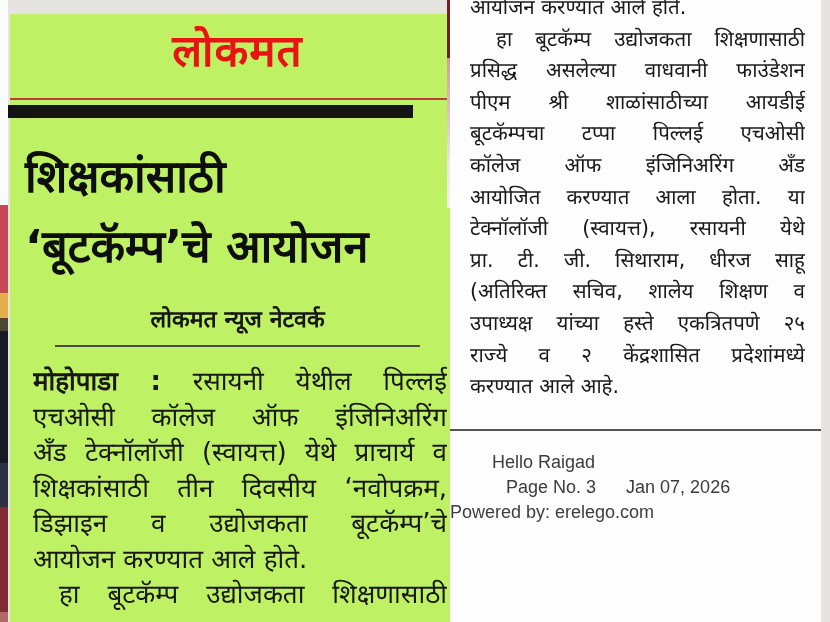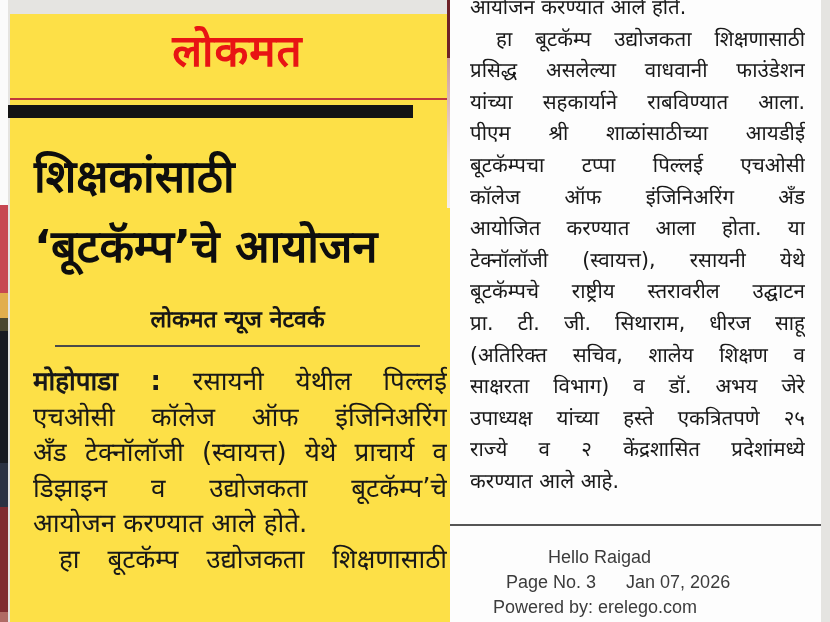--- a/index.html
+++ b/index.html
@@ -18,35 +18,35 @@
   .g3{height:25px;background:#e2ae4e;}
   .g4{height:13px;background:#4a4630;}
   .g5{height:132px;background:#181a22;}
   .g6{height:44px;background:#2b3143;}
   .g7{height:105px;background:#7f2b31;}
   .g8{height:10px;background:#b06a65;}
 
   
   .card-left{
     position:absolute;left:10px;top:14px;width:455px;height:608px;
-    background:#fde047;
+    background:#bef264;
   }
   .logo{
     text-align:center;
     padding-top:14px;
     font-size:44px;
     font-weight:800;
     letter-spacing:1px;
     line-height:46px;
     color:#e81414;
   }
   .red-rule{margin-top:24px;height:0;border-top:2px solid #c03a3a;}
   .black-bar{margin-top:5px;margin-left:-2px;width:405px;height:13px;background:#141414;}
   .headline{
-    padding:24px 22px 0 24px;
+    padding:24px 22px 0 15px;
     font-size:45px;
     line-height:70px;
     font-weight:700;
     color:#0e0e0e;
     letter-spacing:0;
   }
   .byline{
     margin-top:20px;
     text-align:center;
     font-size:23px;
@@ -85,24 +85,24 @@
     background:#fdfdfd;
   }
   .footer-sep{margin-top:26px;border-top:2px solid #555;}
   .footer{
     margin-top:19px;
     font-family:"Liberation Sans",sans-serif;
     font-size:18px;
     line-height:25px;
     color:#3c3c3c;
   }
-  .f1{padding-left:98px;}
+  .f1{padding-left:42px;}
   .f2{padding-left:56px;}
   .f2 .fdate{display:inline-block;margin-left:30px;}
-  .f3{margin-left:43px;}
+  .f3{}
 </style>
 </head>
 <body>
 
 <div class="gutter">
   <div class="g1"></div>
     <div class="g2"></div>
     <div class="g3"></div>
     <div class="g4"></div>
   <div class="g5"></div>
@@ -118,44 +118,42 @@
   <div class="headline">
     <div>शिक्षकांसाठी</div>
     <div>‘बूटकॅम्प’चे आयोजन</div>
   </div>
   <div class="byline">लोकमत न्यूज नेटवर्क</div>
   <div class="byline-rule"></div>
   <div class="body-left">
       <div class="bline just"><b>मोहोपाडा :</b> रसायनी येथील पिल्लई</div>
       <div class="bline just">एचओसी कॉलेज ऑफ इंजिनिअरिंग</div>
       <div class="bline just">अँड टेक्नॉलॉजी (स्वायत्त) येथे प्राचार्य व</div>
+      <div class="bline just">शिक्षकांसाठी तीन दिवसीय ‘नवोपक्रम,</div>
       <div class="bline just">डिझाइन व उद्योजकता बूटकॅम्प’चे</div>
       <div class="bline">आयोजन करण्यात आले होते.</div>
       <div class="bline just ind">हा बूटकॅम्प उद्योजकता शिक्षणासाठी</div>
     </div>
 </div>
 
 <div class="edge-mark"></div>
 <div class="edge-fade"></div>
 
 <div class="card-right">
   <div class="body-right">
       <div class="bline">आयोजन करण्यात आले होते.</div>
       <div class="bline just ind">हा बूटकॅम्प उद्योजकता शिक्षणासाठी</div>
       <div class="bline just">प्रसिद्ध असलेल्या वाधवानी फाउंडेशन</div>
-      <div class="bline just">यांच्या सहकार्याने राबविण्यात आला.</div>
       <div class="bline just">पीएम श्री शाळांसाठीच्या आयडीई</div>
       <div class="bline just">बूटकॅम्पचा टप्पा पिल्लई एचओसी</div>
       <div class="bline just">कॉलेज ऑफ इंजिनिअरिंग अँड</div>
       <div class="bline just">आयोजित करण्यात आला होता. या</div>
       <div class="bline just">टेक्नॉलॉजी (स्वायत्त), रसायनी येथे</div>
-      <div class="bline just">बूटकॅम्पचे राष्ट्रीय स्तरावरील उद्घाटन</div>
       <div class="bline just">प्रा. टी. जी. सिथाराम, धीरज साहू</div>
       <div class="bline just">(अतिरिक्त सचिव, शालेय शिक्षण व</div>
-      <div class="bline just">साक्षरता विभाग) व डॉ. अभय जेरे</div>
       <div class="bline just">उपाध्यक्ष यांच्या हस्ते एकत्रितपणे २५</div>
       <div class="bline just">राज्ये व २ केंद्रशासित प्रदेशांमध्ये</div>
       <div class="bline">करण्यात आले आहे.</div>
     </div>
   <div class="footer-sep"></div>
   <div class="footer">
     <div class="f1">Hello Raigad</div>
     <div class="f2">
       <span>Page No. 3</span><span class="fdate">Jan 07, 2026</span>
     </div>

